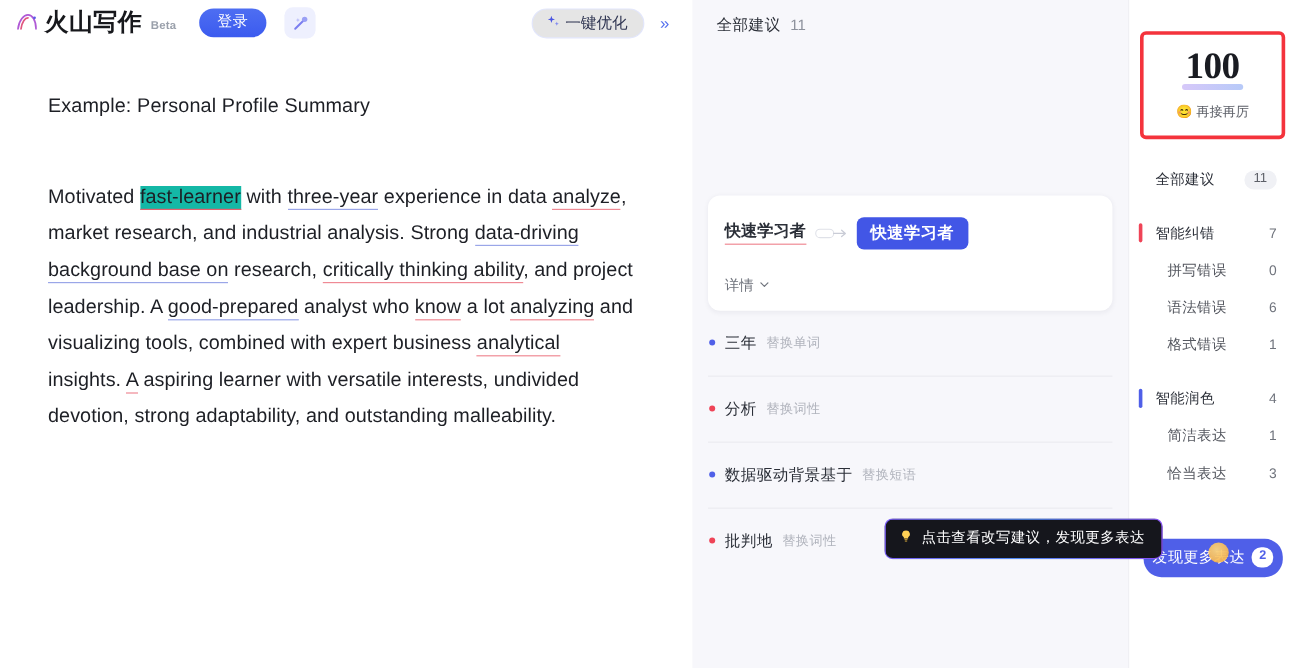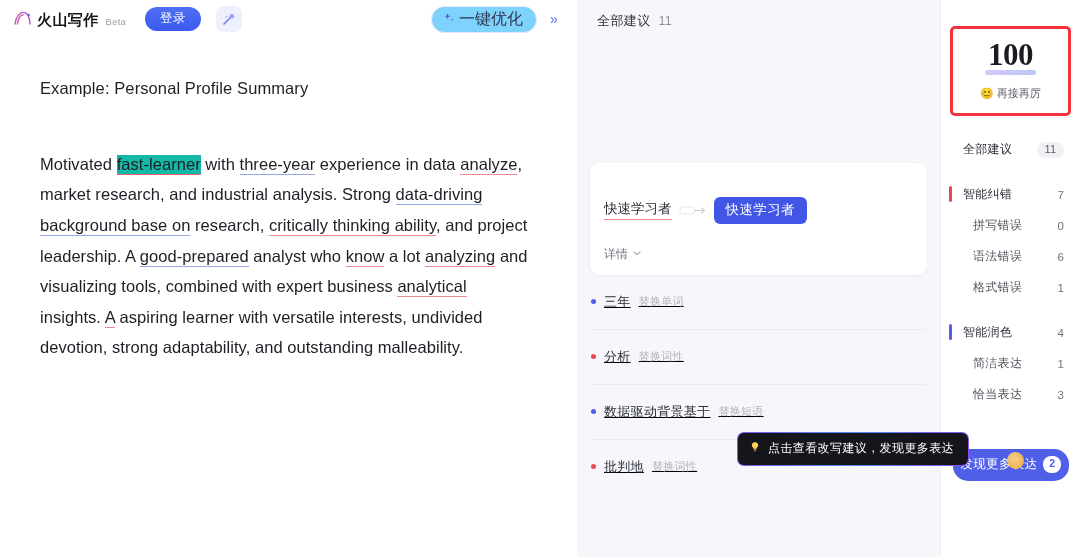--- a/index.html
+++ b/index.html
@@ -15,47 +15,47 @@
     width: 577px; height: 557px; background: #ffffff;
     display: flex; flex-direction: column; position: relative;
   }
   .topbar {
     height: 38px; display: flex; align-items: center;
     padding: 0 10px 0 12px; gap: 9px; flex-shrink: 0;
   }
   .logo-wrap { display: flex; align-items: center; gap: 4px; }
   .logo-mark { width: 21px; height: 20px; flex-shrink: 0; }
   .logo-text {
-    font-size: 15px; font-weight: bold; color: #17181c;
+    font-size: 20px; font-weight: bold; color: #17181c;
     letter-spacing: .4px; line-height: 1;
   }
   .beta-tag {
-    font-size: 9.5px; color: #9aa0ab; font-weight: normal;
+    font-size: 9.5px; color: #9aa0ab; font-weight: bold;
     letter-spacing: .2px; margin-left: 3px; padding-top: 4px;
   }
   .login-btn {
     margin-left: 10px;
     background: linear-gradient(180deg,#4e6ef2 0%,#3b5bef 100%);
     color: #fff; font-size: 12.5px; border-radius: 14px;
     padding: 5px 15px 6px; line-height: 1; cursor: pointer;
     border: none; font-family: inherit; letter-spacing: .5px;
   }
   .wand-btn {
     width: 26px; height: 26px; border-radius: 7px;
     background: #eef0fe; display: flex; align-items: center;
     justify-content: center; margin-left: 6px; cursor: pointer;
   }
   .topbar-right {
     margin-left: auto; display: flex; align-items: center; gap: 4px;
   }
   .optimize-btn {
     display: flex; align-items: center; gap: 4px;
-    background: #7dd3fc; border: 1px solid #e2e6fb;
+    background: #e5e5e5; border: 1px solid #e2e6fb;
     border-radius: 14px; padding: 4px 13px 5px 11px;
-    font-size: 16px; color: #2d3350; cursor: pointer; line-height: 1;
+    font-size: 13px; color: #2d3350; cursor: pointer; line-height: 1;
   }
   .collapse-btn {
     width: 26px; height: 26px; display: flex; align-items: center;
     justify-content: center; color: #5470ef; font-size: 14px;
     cursor: pointer; border-radius: 6px;
   }
 
   .doc {
     flex: 1; padding: 38px 46px 0 40px; overflow: hidden;
   }
@@ -98,41 +98,41 @@
   }
   .dot-red { background: #ef4457; }
   .dot-blue { background: #5060e8; }
   .card-tag {
     font-size: 11.5px; color: #9d9fa8; margin-left: 8px; letter-spacing: .3px;
   }
   .ignore-btn {
     margin-left: auto; display: flex; align-items: center; gap: 3px;
     font-size: 11.5px; color: #9d9fa8; cursor: pointer;
   }
-  .repl-row { display: flex; align-items: center; gap: 6px; margin-top: 20px; }
+  .repl-row { display: flex; align-items: center; gap: 6px; margin-top: 4px; font-weight: bold; }
   .repl-old {
     font-size: 13.5px; color: #2b2f38;
     border-bottom: 1.4px solid #ef8a95; padding-bottom: 1px;
   }
   .repl-arrow { display: flex; align-items: center; color: #c9ccd6; }
   .repl-new {
     background: #4256e6; color: #fff; font-size: 13.5px;
     border-radius: 6px; padding: 6px 12px 7px; line-height: 1;
     cursor: pointer; letter-spacing: .4px;
   }
   .card-desc {
     margin-top: 22px; font-size: 12.5px; color: #43474f;
     letter-spacing: .3px;
   }
   .card-detail {
     margin-top: 22px; display: flex; align-items: center; gap: 4px;
     font-size: 12px; color: #6f737c; cursor: pointer;
   }
 
-  .sugg-list { padding: 0 13px; text-decoration: underline; }
+  .sugg-list { padding: 0 13px; }
   .sugg-item {
     display: flex; align-items: center; gap: 8px;
     padding: 18px 4px 18px 1px;
     border-bottom: 1px solid #ebebf1; cursor: pointer;
   }
   .sugg-item:last-child { border-bottom: none; }
   .sugg-word { font-size: 13px; color: #2b2f38; letter-spacing: .3px; }
   .sugg-kind { font-size: 11px; color: #b0b3bc; letter-spacing: .3px; }
 
   

